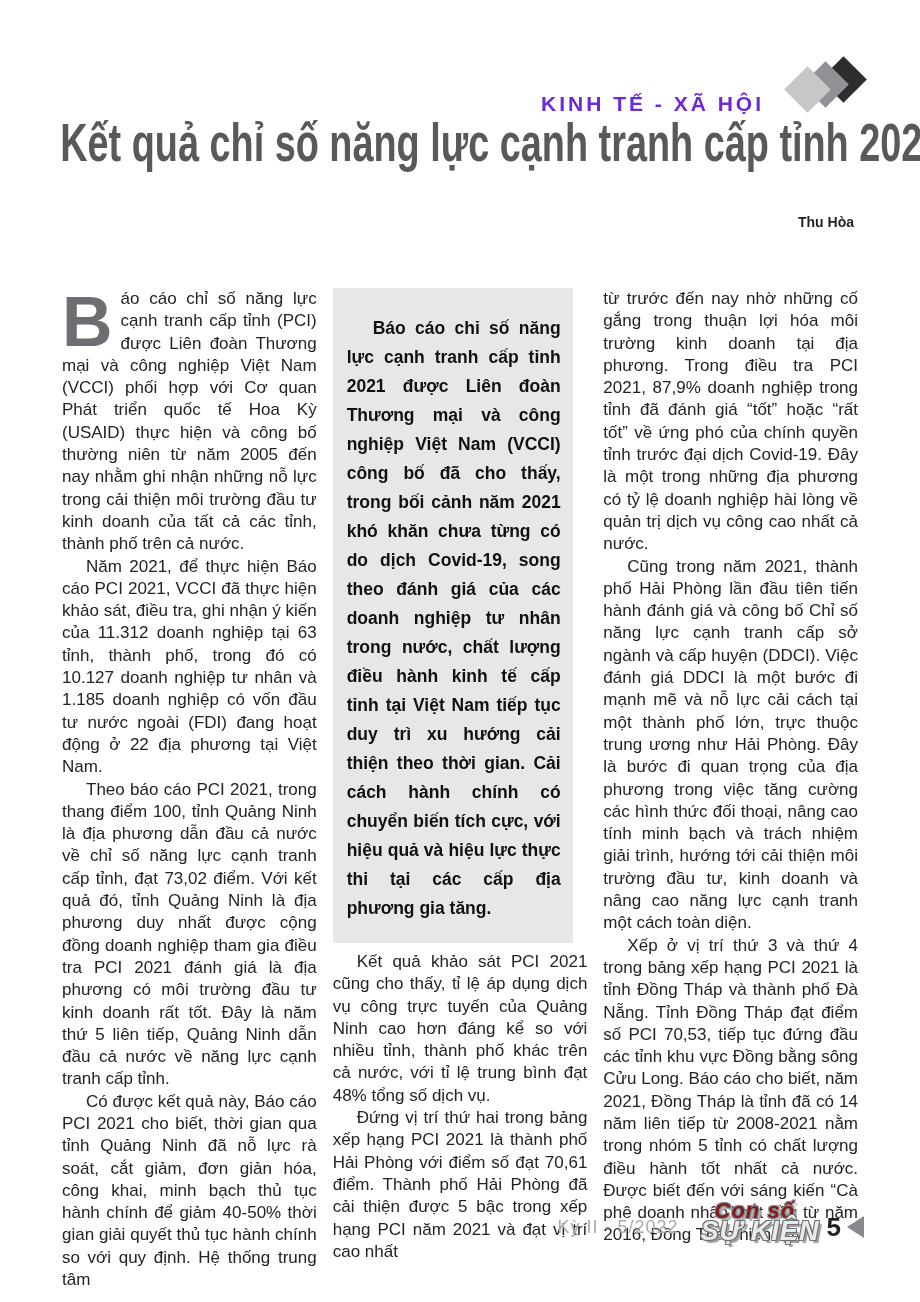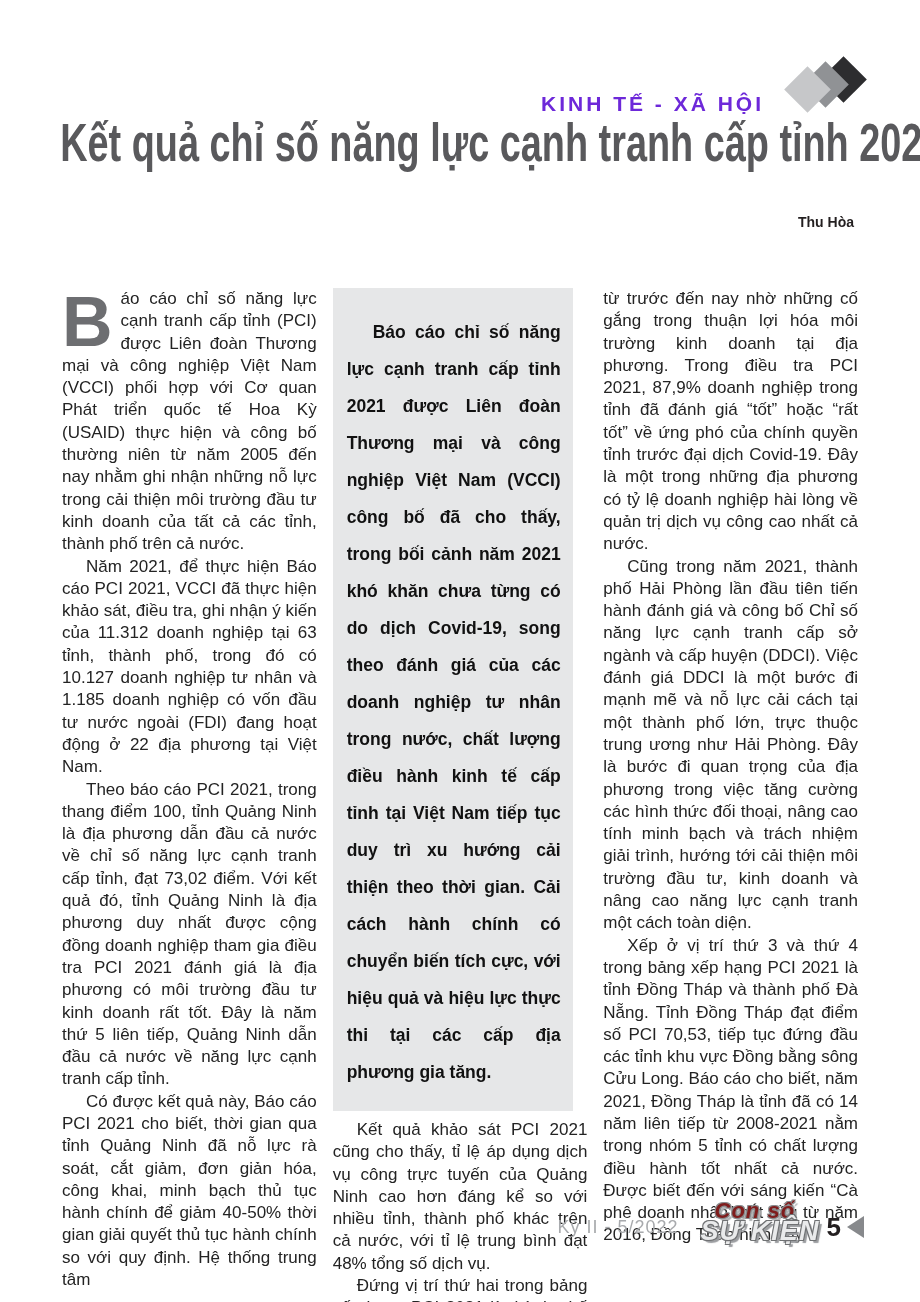--- a/index.html
+++ b/index.html
@@ -66,21 +66,21 @@
     padding:7px 8px 0 0;
   }
 
   .highlight-box {
     background:#e6e7e8;
     width:240px; min-height:478px;
     padding:26px 12px 20px 14px;
     margin-bottom:8px;
   }
   .highlight-box p {
-    font-size:17.5px; font-weight:bold; line-height:37px;
+    font-size:17.5px; font-weight:bold; line-height:29px;
     text-align:justify; text-indent:26px; color:#111111;
   }
 
   
   .footer-row {
     position:absolute; top:1198px; right:56px;
     display:flex; align-items:center; gap:6px;
   }
   .issue-label {
     font-size:18px; color:#a8aaad; letter-spacing:1px;

